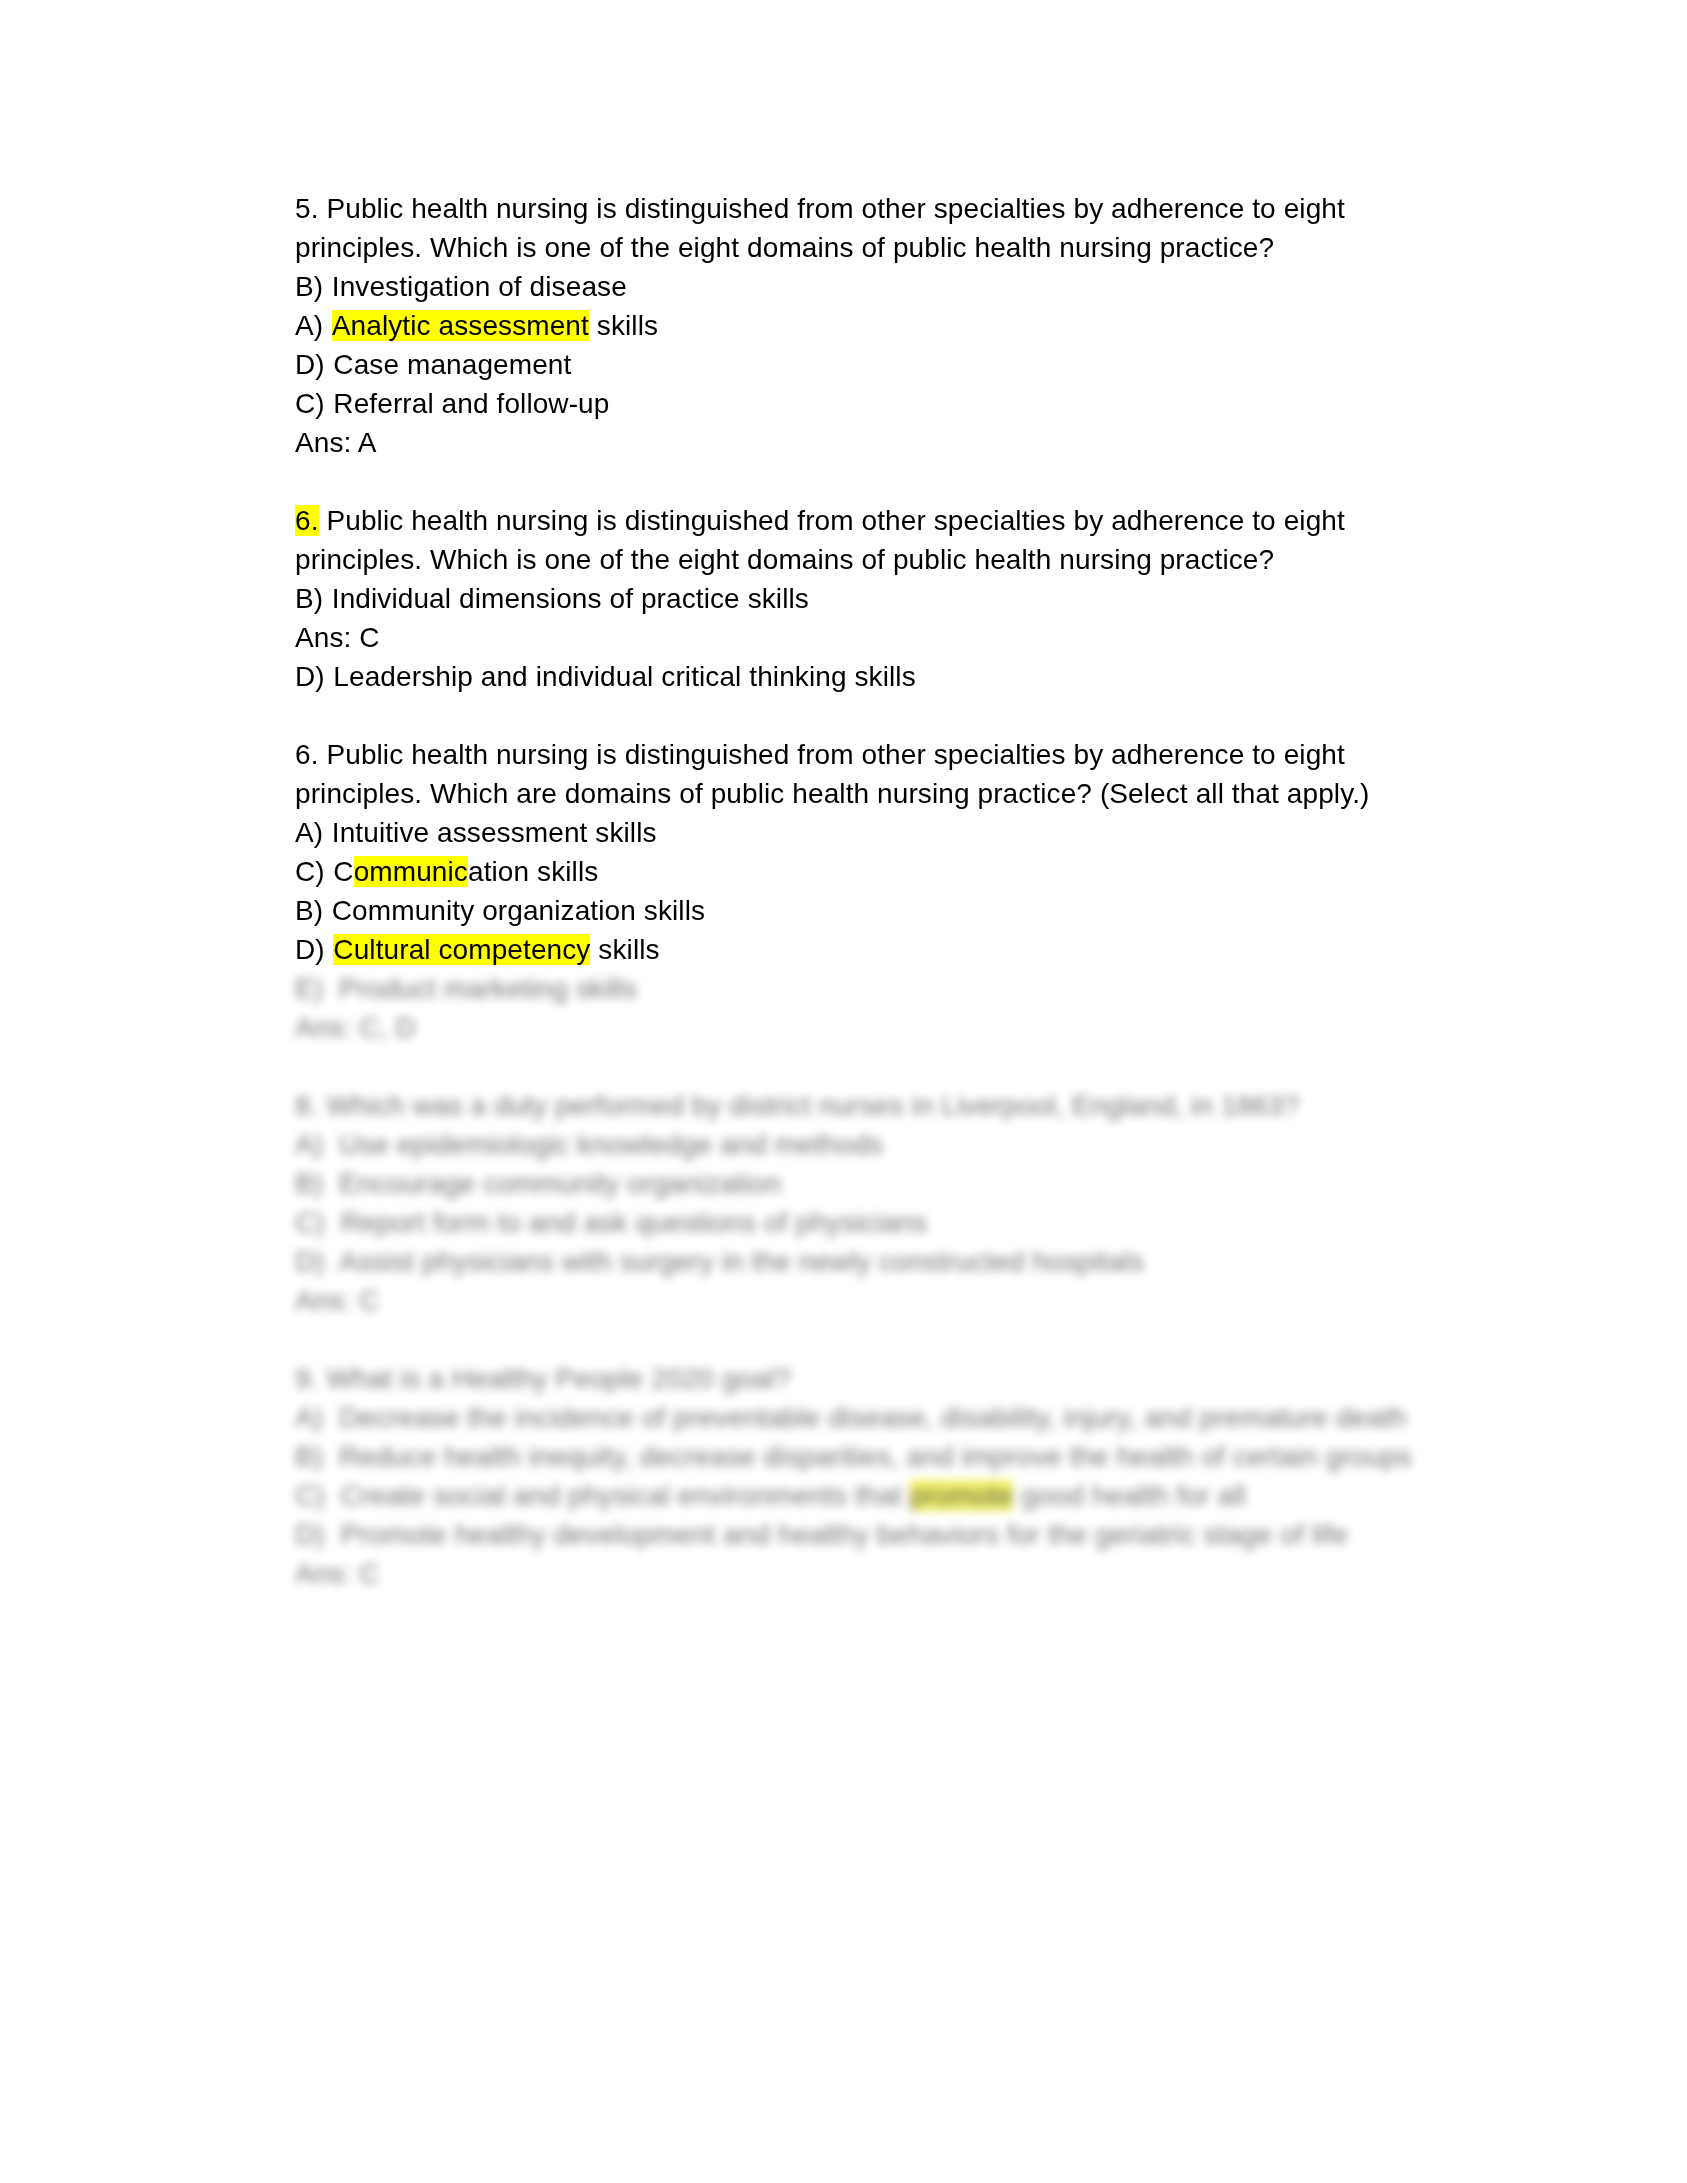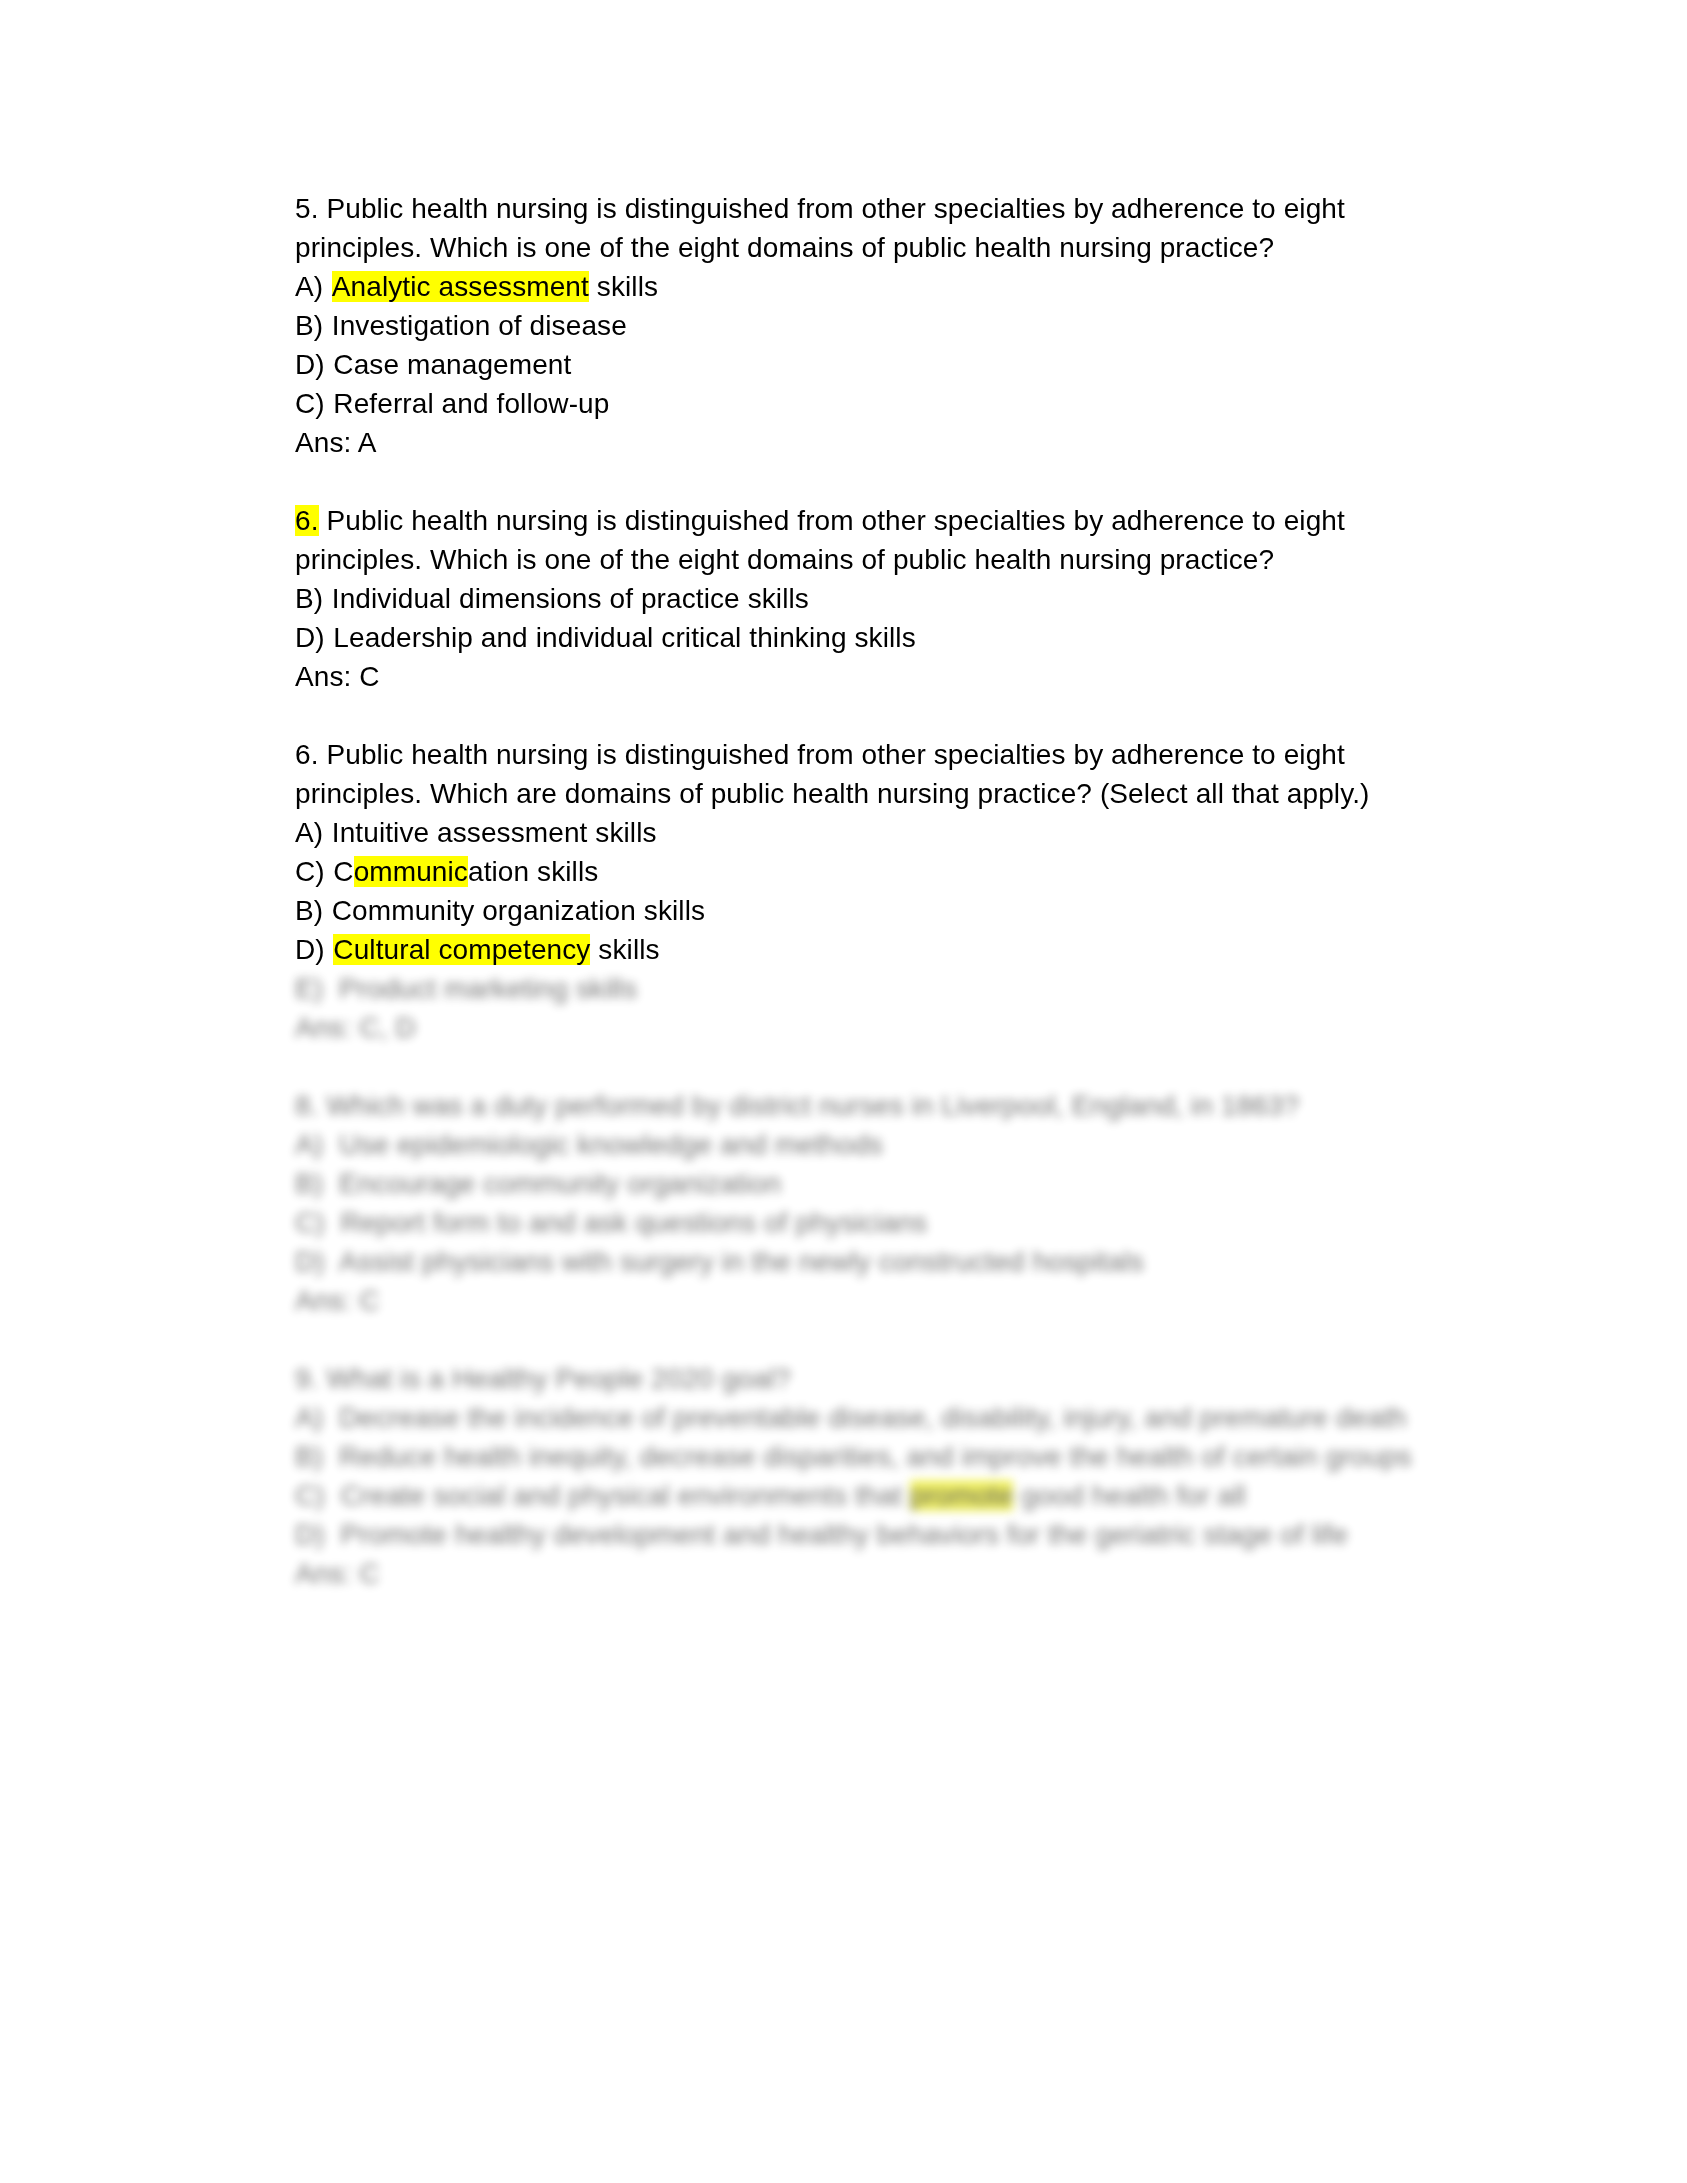--- a/index.html
+++ b/index.html
@@ -65,44 +65,44 @@
 <body>
 
 <div class="page">
 
   <div class="doc-body">
 
     <div>
       <div class="line para">5. Public health nursing is distinguished from other specialties by adherence to eight</div>
       <div class="line para">principles. Which is one of the eight domains of public health nursing practice?</div>
 
+      <div class="line para"><span>B)</span><span class="opt-gap"></span><span>Investigation of disease</span></div>
+
       <div class="line para"><span>A)</span><span class="opt-gap"></span><span class="hl">Analytic assessment</span><span> skills</span></div>
-
-      <div class="line para"><span>B)</span><span class="opt-gap"></span><span>Investigation of disease</span></div>
 
       <div class="line para"><span>D)</span><span class="opt-gap"></span><span>Case management</span></div>
 
       <div class="line para"><span>C)</span><span class="opt-gap"></span><span>Referral and follow-up</span></div>
 
       <div class="line para">Ans: A</div>
     </div>
 
     <div class="spacer"></div>
 
     <div>
       <div class="line para"><span class="hl">6.</span><span> Public health nursing is distinguished from other specialties by adherence to eight</span></div>
       <div class="line para">principles. Which is one of the eight domains of public health nursing practice?</div>
 
 
       <div class="line para"><span>B)</span><span class="opt-gap"></span><span>Individual dimensions of practice skills</span></div>
 
 
+      <div class="line para">Ans: C</div>
+
       <div class="line para"><span>D)</span><span class="opt-gap"></span><span>Leadership and individual critical thinking skills</span></div>
-
-      <div class="line para">Ans: C</div>
     </div>
 
     <div class="spacer"></div>
 
     <div>
       <div class="line para">6. Public health nursing is distinguished from other specialties by adherence to eight</div>
       <div class="line para">principles. Which are domains of public health nursing practice? (Select all that apply.)</div>
 
       <div class="line para"><span>A)</span><span class="opt-gap"></span><span>Intuitive assessment skills</span></div>
 

